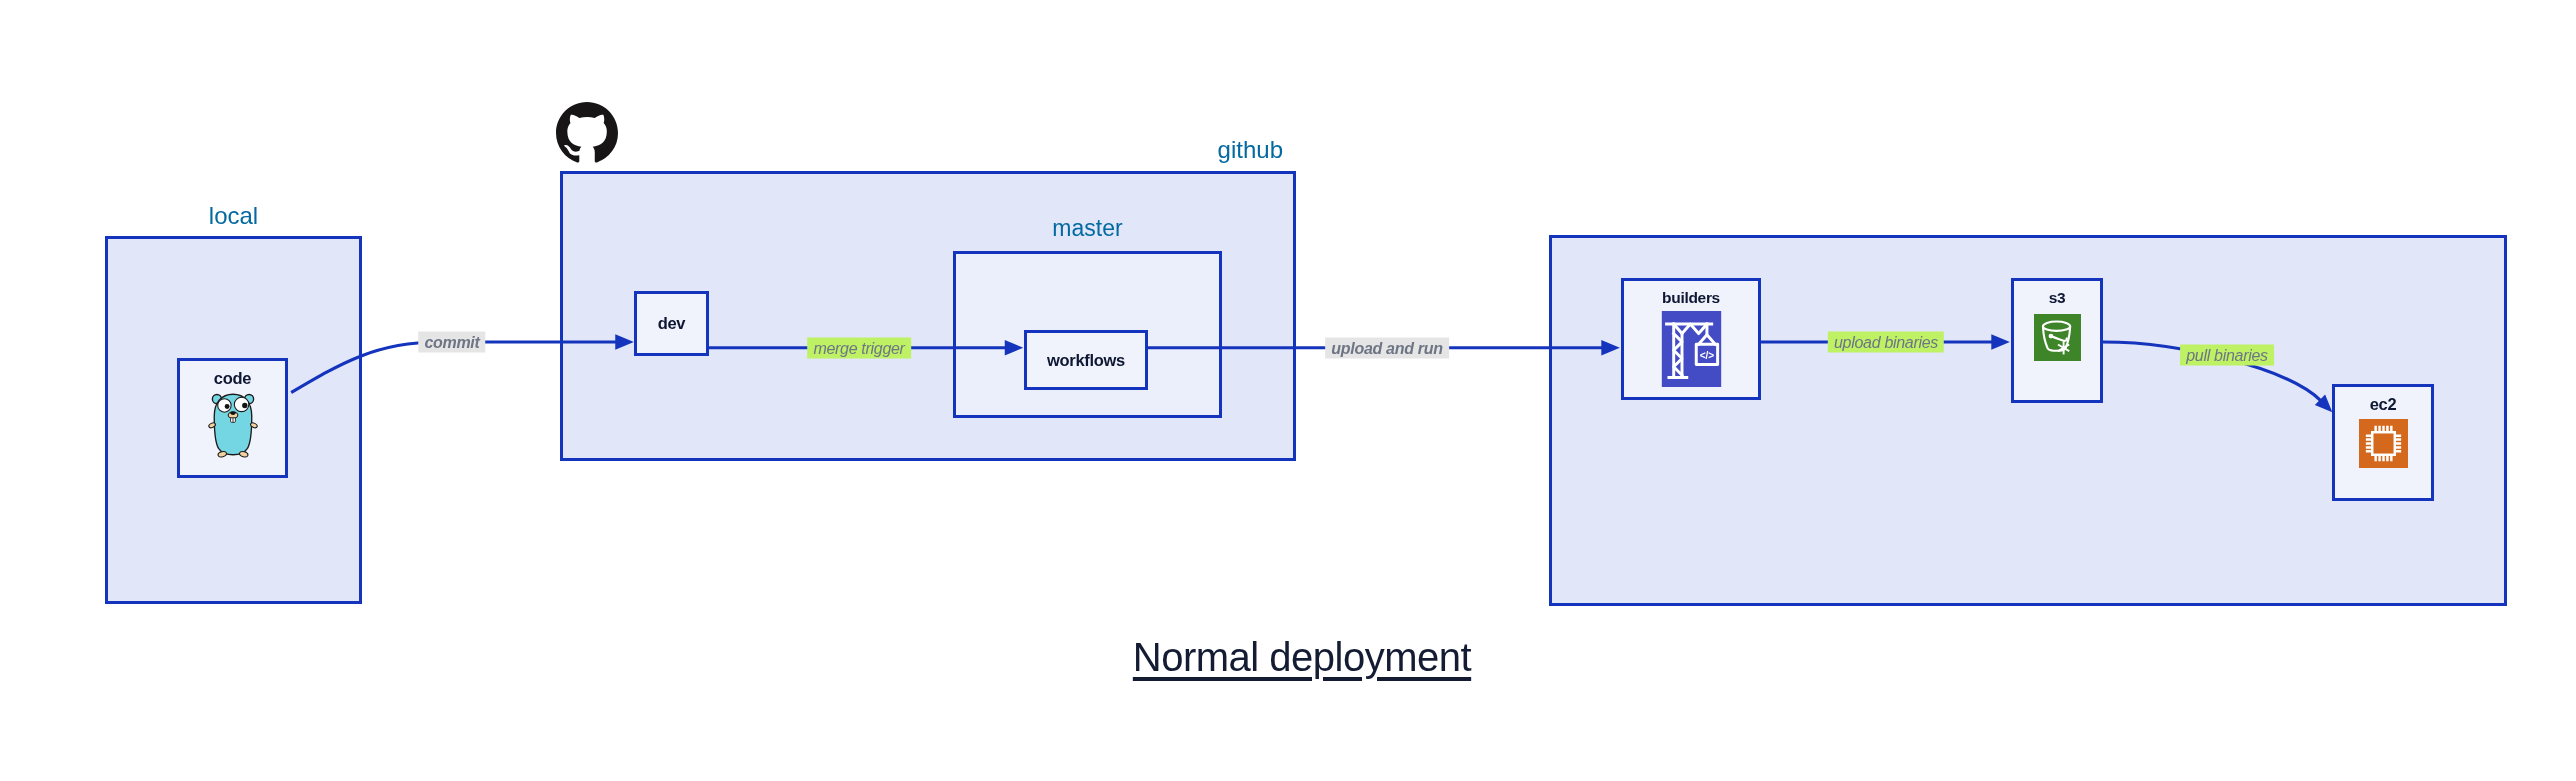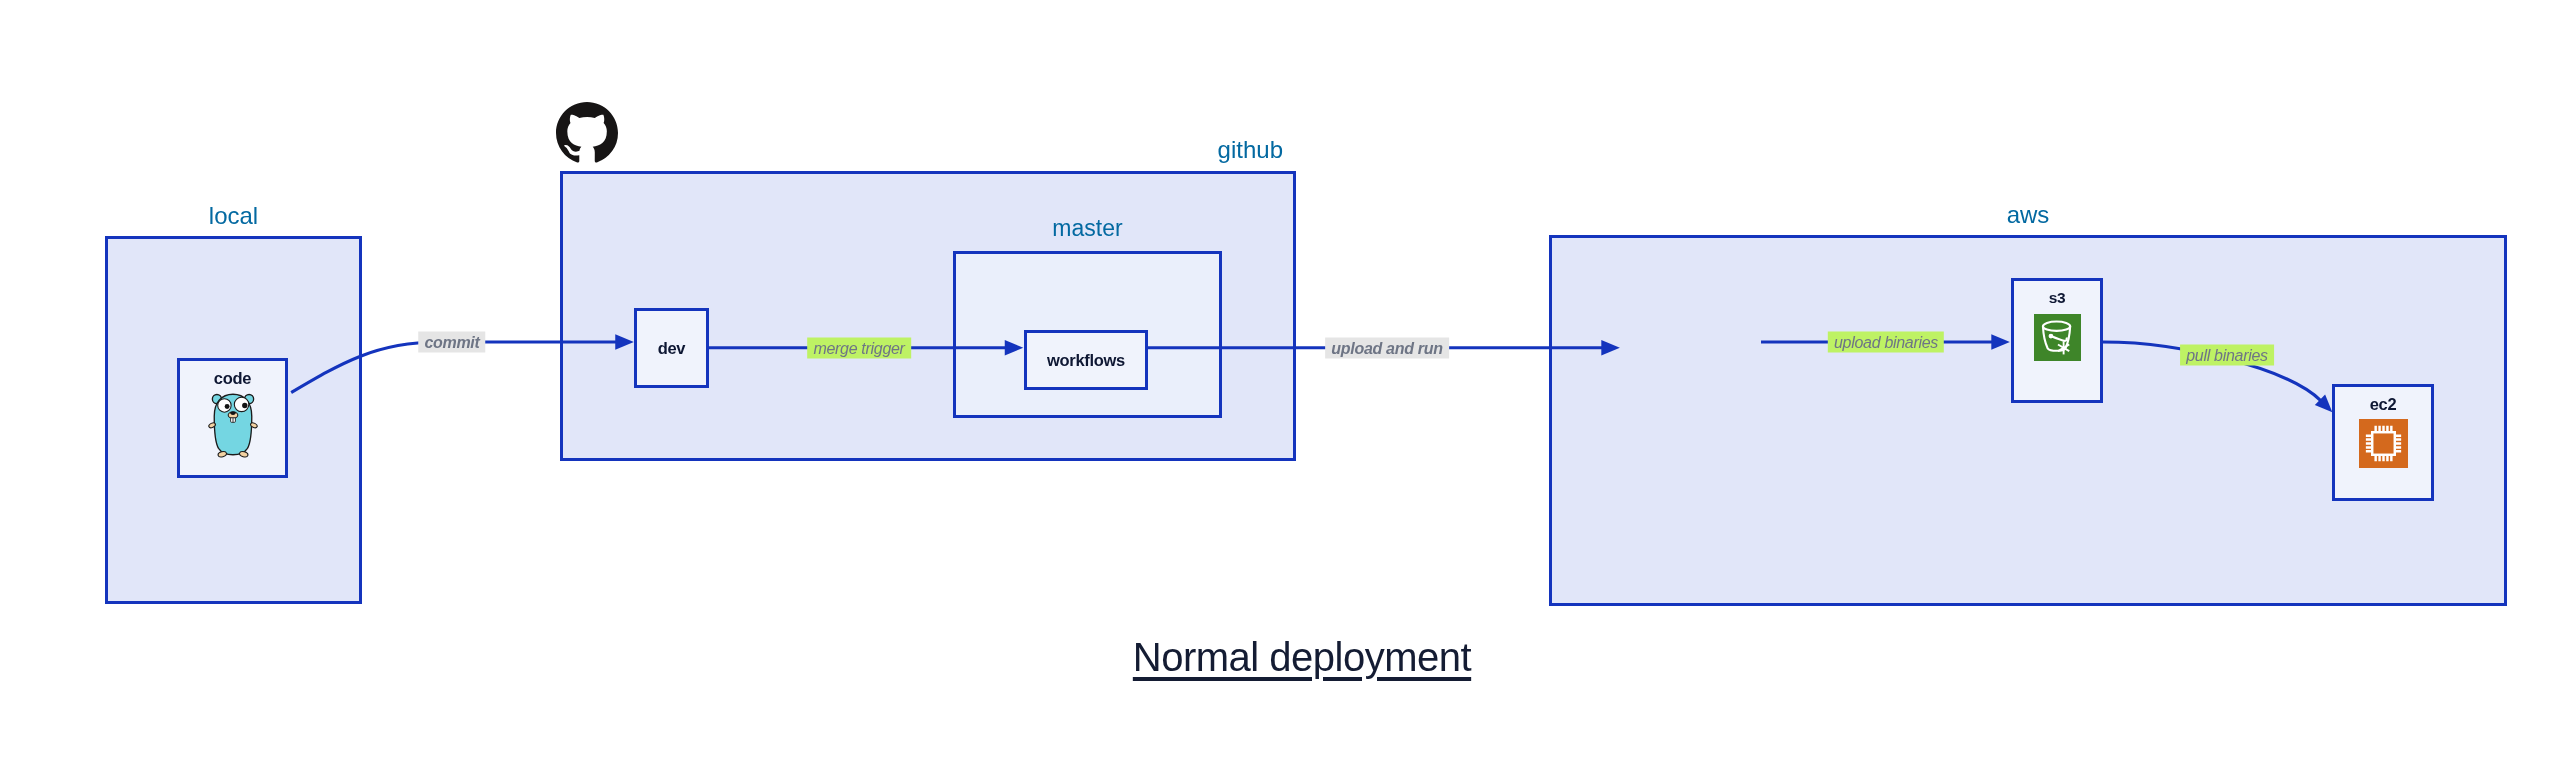--- a/index.html
+++ b/index.html
@@ -101,21 +101,20 @@
   <div class="subcontainer-box" style="left:953px; top:251px; width:269px; height:167px;"></div>
 
   <div class="container-box" style="left:1549px; top:235px; width:958px; height:371px;"></div>
 
   <div class="container-label centered" style="left:105px; top:202px; width:257px;">local</div>
 
   <div class="container-label right" style="left:1056px; top:136px; width:227px;">github</div>
 
   <div class="container-label centered" style="left:953px; top:215px; width:269px; font-size:23px;">master</div>
 
-  <div class="container-label centered" style="left:1549px; top:201px; width:958px;">aws</div>
 
   <div style="position:absolute; left:556px; top:102px; width:62px; height:62px;">
     <svg class="icon-wrap" width="62" height="62" viewBox="0 0 16 16">
       <path fill="#171515" d="M8 0C3.58 0 0 3.58 0 8c0 3.54 2.29 6.53 5.47 7.59.4.07.55-.17.55-.38 0-.19-.01-.82-.01-1.49-2.01.37-2.53-.49-2.69-.94-.09-.23-.48-.94-.82-1.13-.28-.15-.68-.52-.01-.53.63-.01 1.08.58 1.23.82.72 1.21 1.87.87 2.33.66.07-.52.28-.87.51-1.07-1.78-.2-3.64-.89-3.64-3.95 0-.87.31-1.59.82-2.15-.08-.2-.36-1.02.08-2.12 0 0 .67-.21 2.2.82.64-.18 1.32-.27 2-.27.68 0 1.36.09 2 .27 1.53-1.04 2.2-.82 2.2-.82.44 1.1.16 1.92.08 2.12.51.56.82 1.27.82 2.15 0 3.07-1.87 3.75-3.65 3.95.29.25.54.73.54 1.48 0 1.07-.01 1.93-.01 2.2 0 .21.15.46.55.38A8.012 8.012 0 0 0 16 8c0-4.42-3.58-8-8-8z"></path>
     </svg>
   </div>
 
   <div class="node-box" style="left:177px; top:358px; width:111px; height:120px;">
     <div class="node-label">code</div>
     <div style="margin-top:3.1px;">
@@ -134,28 +133,48 @@
           <circle cx="72" cy="27" r="5" fill="#141414" stroke="none"></circle>
           <ellipse cx="50" cy="45" rx="9" ry="6" fill="#f3d2a2" stroke-width="2"></ellipse>
           <ellipse cx="50" cy="41.5" rx="4.6" ry="3.4" fill="#141414" stroke="none"></ellipse>
           <path d="M45.5 50 h9 v6.5 a2 2 0 0 1 -2 2 h-5 a2 2 0 0 1 -2 -2 Z" fill="#ffffff" stroke-width="1.6"></path>
           <line x1="50" y1="50" x2="50" y2="58" stroke-width="1.6"></line>
         </g>
       </svg>
     </div>
   </div>
 
-  <div class="node-box center" style="left:634px; top:308px; width:75px; height:80px;">
+  <div class="node-box center" style="left:634px; top:291px; width:75px; height:65px;">
     <div class="node-label">dev</div>
   </div>
 
   <div class="node-box center" style="left:1024px; top:330px; width:124px; height:60px;">
     <div class="node-label">workflows</div>
   </div>
 
+  <div class="node-box" style="left:1621px; top:278px; width:140px; height:122px;">
+    <div class="node-label" style="font-size:15.5px;">builders</div>
+    <div style="margin-top:4.1px;">
+      <svg class="icon-wrap" width="61" height="76" viewBox="0 0 100 128">
+        <rect x="0" y="0" width="100" height="128" fill="#434cc4"></rect>
+        <g stroke="#ffffff" stroke-width="5" fill="none" stroke-linejoin="round" stroke-linecap="square">
+          <path d="M8 22 H84"></path>
+          <path d="M20 22 L34 38 L48 22 L62 38 L76 22"></path>
+          <path d="M20 22 V112"></path>
+          <path d="M34 38 V112"></path>
+          <path d="M20 38 L34 52 L20 66 L34 80 L20 94 L34 108"></path>
+          <path d="M12 112 H42"></path>
+          <path d="M76 22 V40"></path>
+          <path d="M62 56 L76 40 L90 56"></path>
+          <rect x="58" y="56" width="36" height="34"></rect>
+        </g>
+        <text x="76" y="80" text-anchor="middle" font-family="Liberation Sans, sans-serif" font-size="17" font-weight="bold" fill="#ffffff">&lt;/&gt;</text>
+      </svg>
+    </div>
+  </div>
 
   <div class="node-box" style="left:2011px; top:278px; width:92px; height:125px;">
     <div class="node-label" style="font-size:15.5px;">s3</div>
     <div style="margin-top:7.2px;">
       <svg class="icon-wrap" width="47" height="47" viewBox="0 0 100 100">
         <rect x="0" y="0" width="100" height="100" fill="#3e8529"></rect>
         <g stroke="#ffffff" stroke-width="4.5" fill="none">
           <ellipse cx="48" cy="26" rx="29" ry="10"></ellipse>
           <path d="M19 26 C20 45 24 62 29 73 C34 80 62 80 67 73 C72 62 76 45 77 26"></path>
           <path d="M36 47 C48 52 58 56 64 57 C69 58 71 54 69 50"></path>

